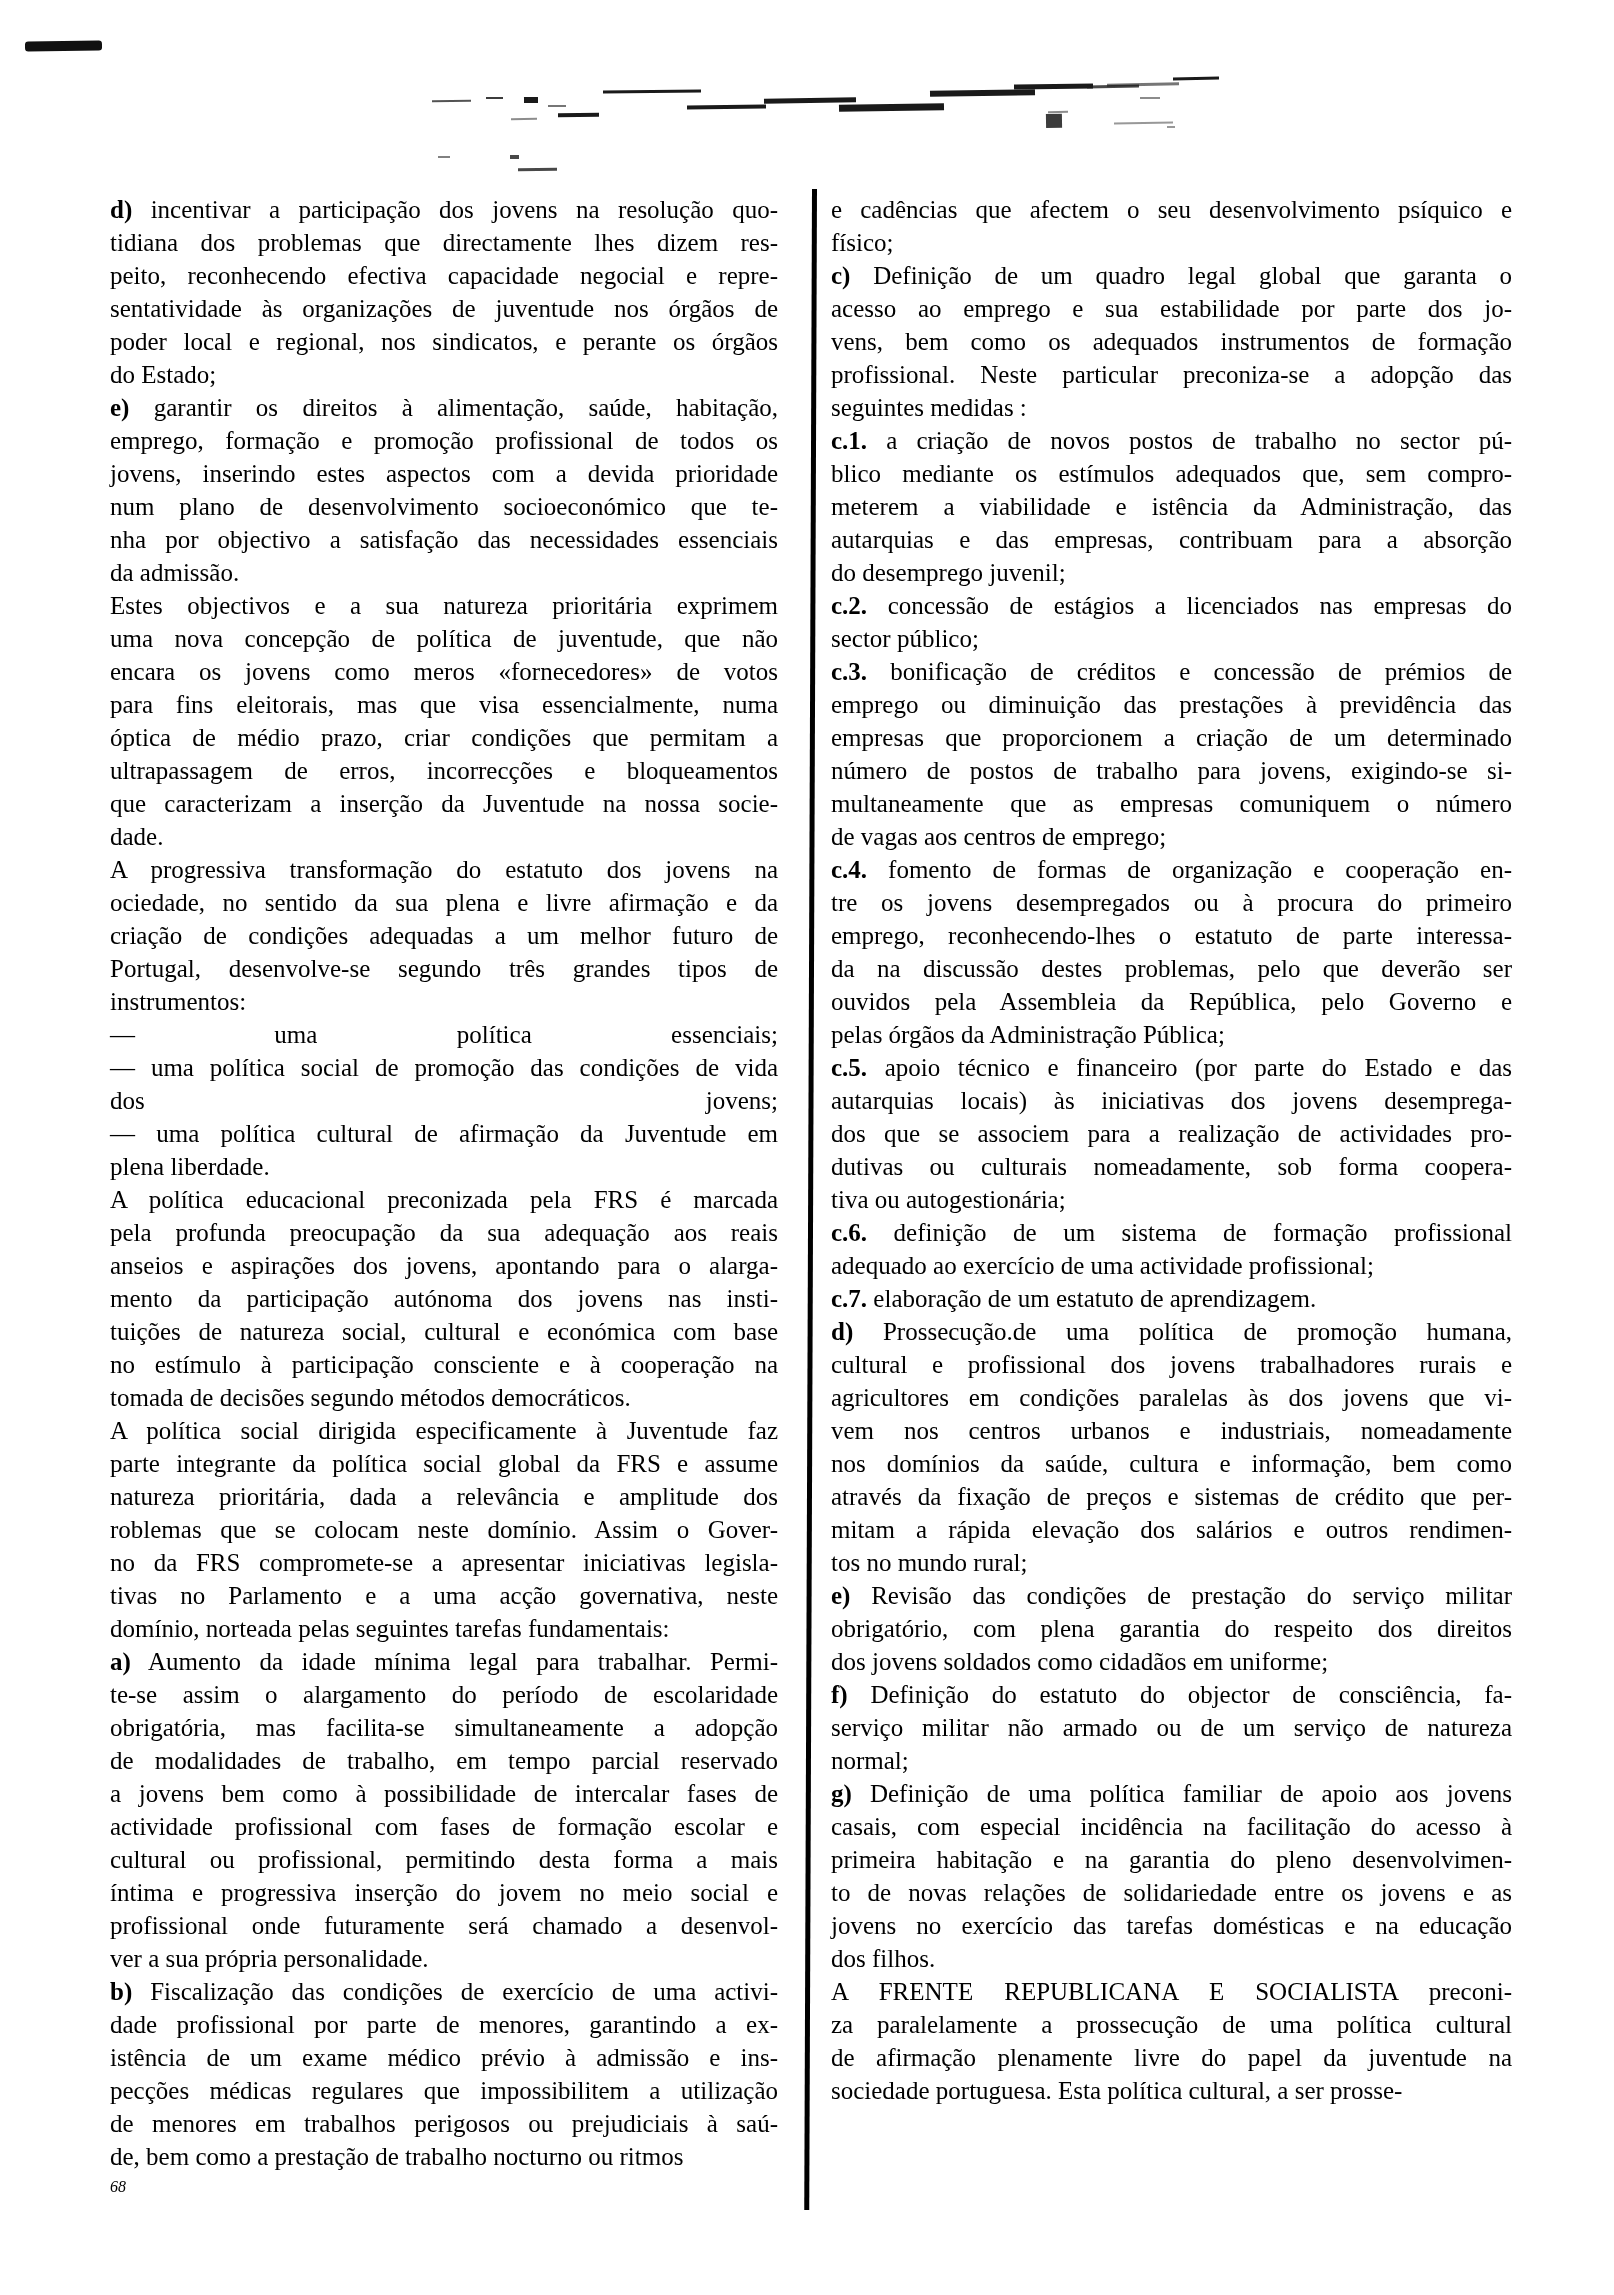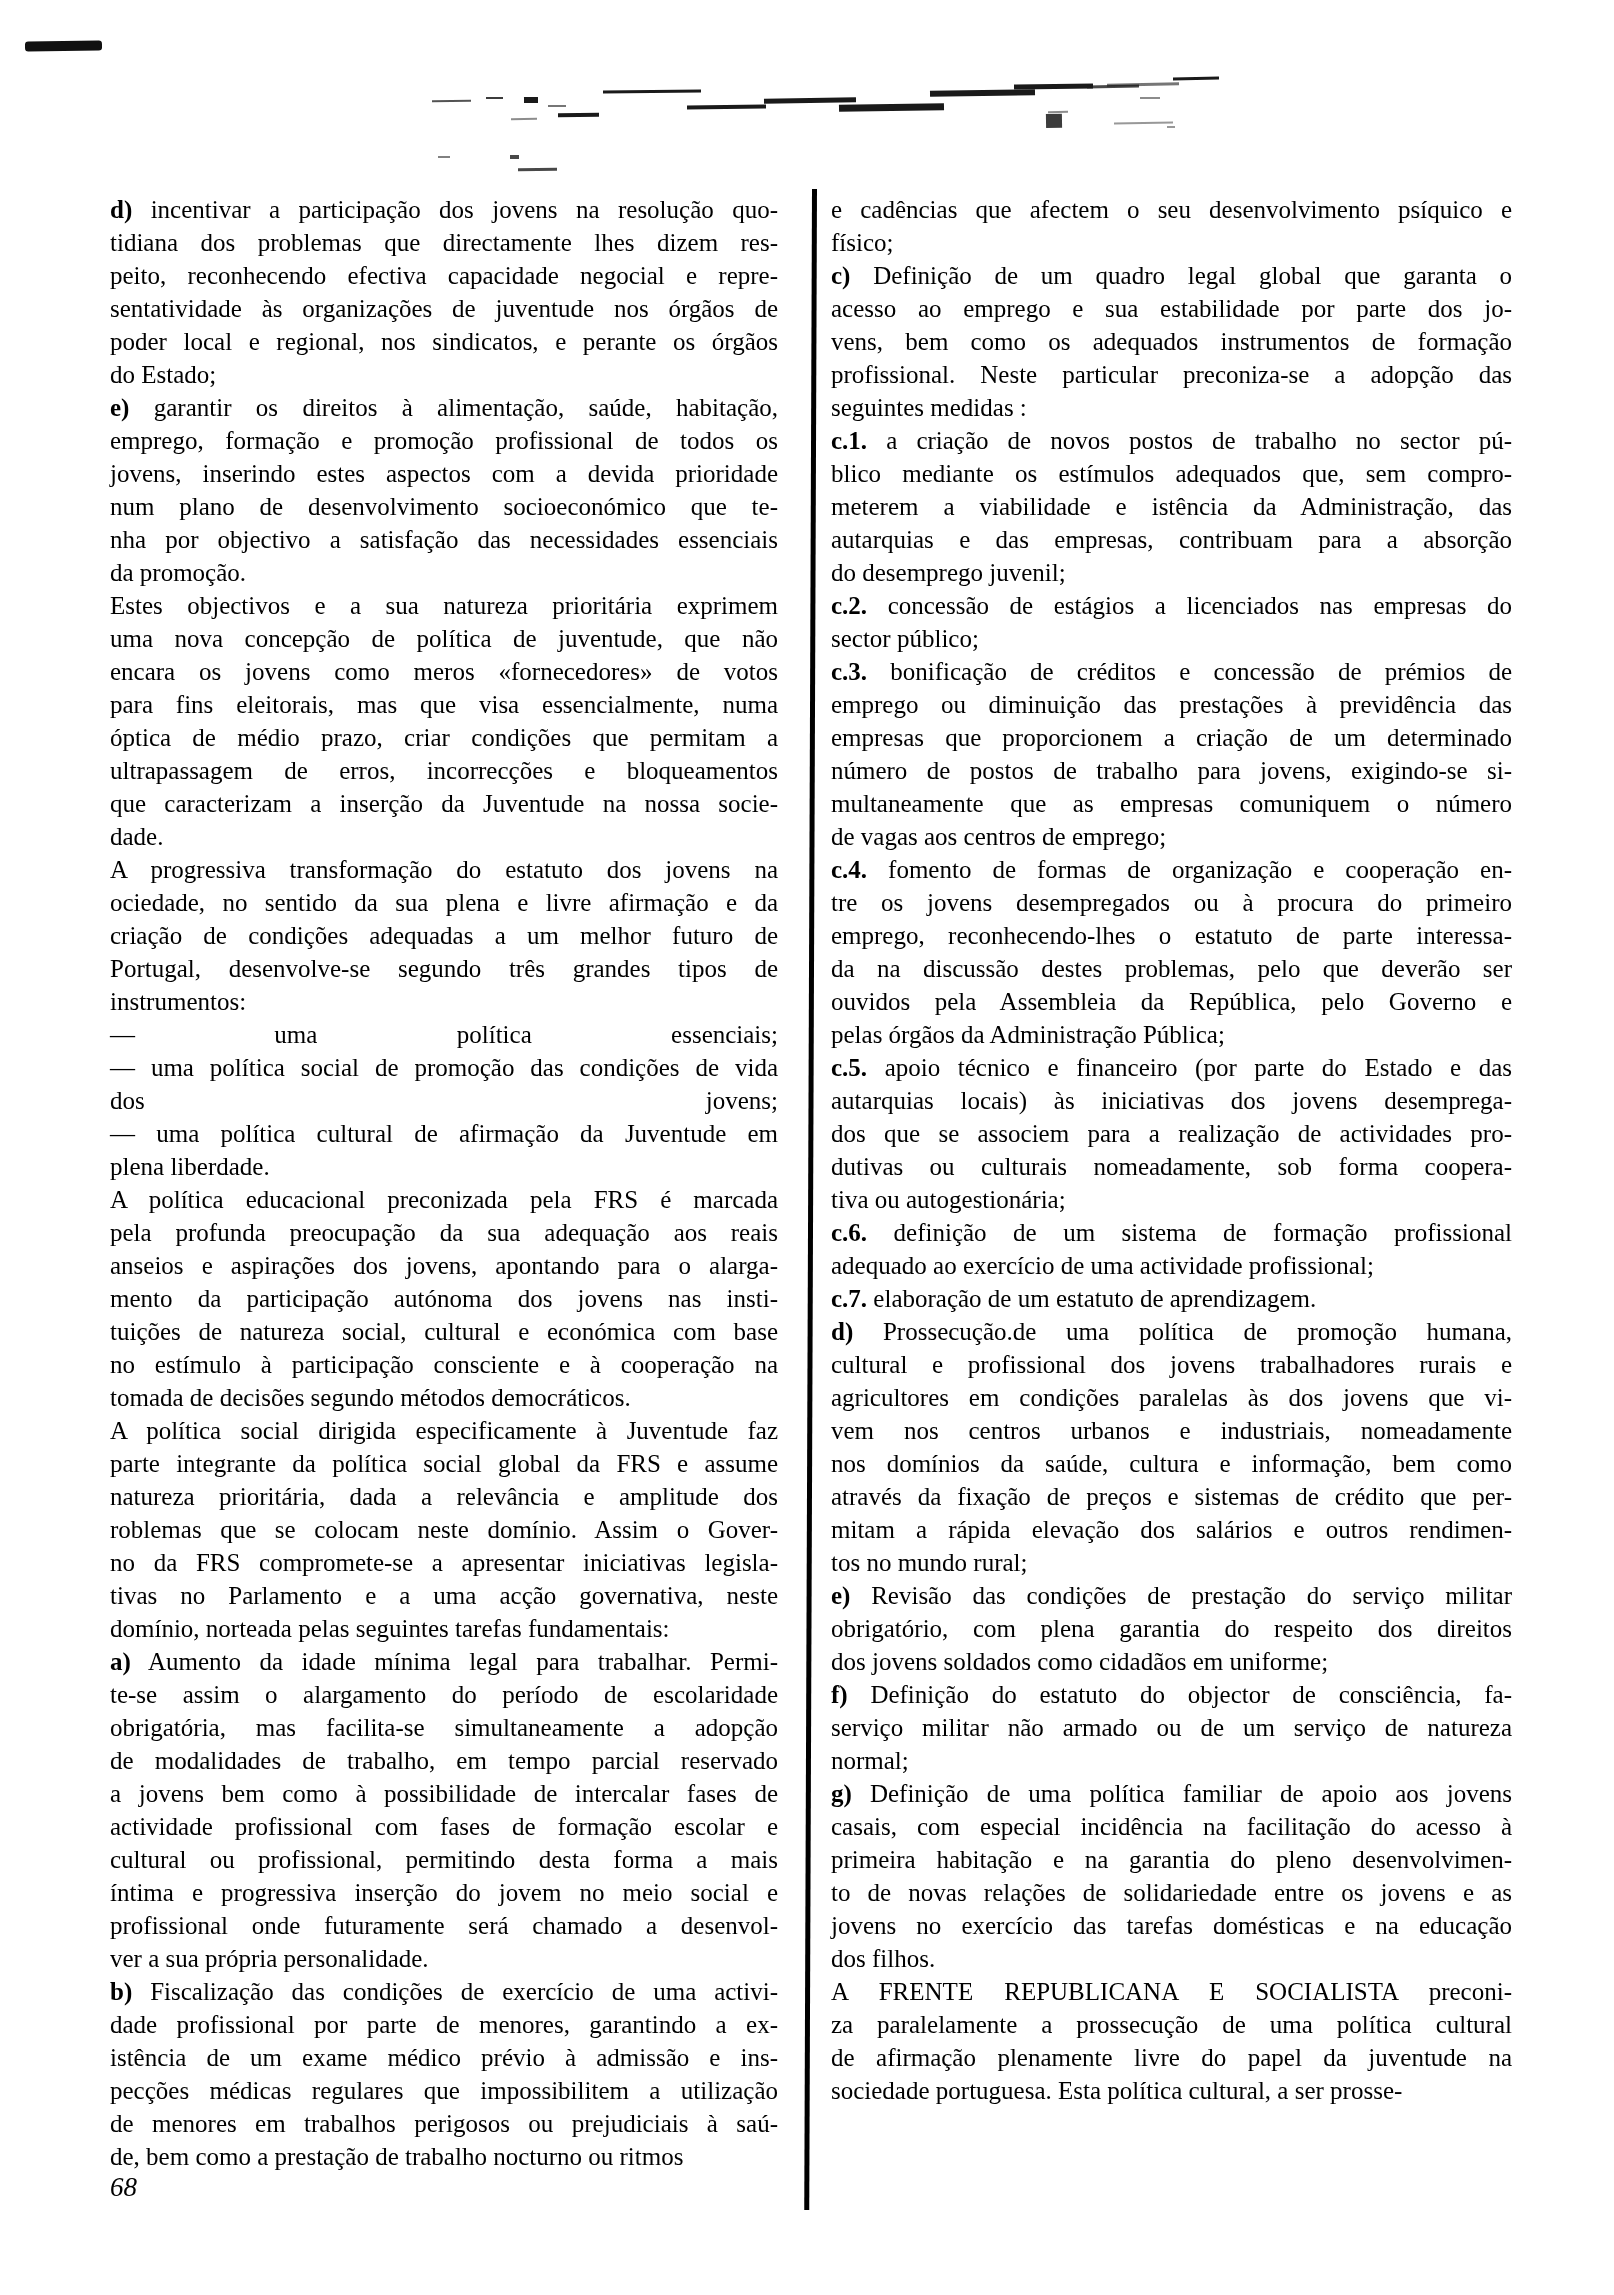--- a/index.html
+++ b/index.html
@@ -124,21 +124,21 @@
     background: #000;
     transform: rotate(0.22deg);
     transform-origin: top center;
   }
 
   
   .folio {
     position: absolute;
     left: 110px;
     top: 2174px;
-    font-size: 27px;
+    font-size: 16px;
     line-height: 26px;
     font-style: italic;
   }
 </style>
 </head>
 <body>
 
 <div class="page">
 
   <div class="scan-artifacts">
@@ -179,21 +179,21 @@
           <span class="jline">sentatividade às organizações de juventude nos órgãos de</span>
           <span class="jline">poder local e regional, nos sindicatos, e perante os órgãos</span>
           <span class="jline last">do Estado;</span>
         </p>
         <p class="lines">
           <span class="jline"><b>e)</b> garantir os direitos à alimentação, saúde, habitação,</span>
           <span class="jline">emprego, formação e promoção profissional de todos os</span>
           <span class="jline">jovens, inserindo estes aspectos com a devida prioridade</span>
           <span class="jline">num plano de desenvolvimento socioeconómico que te-</span>
           <span class="jline">nha por objectivo a satisfação das necessidades essenciais</span>
-          <span class="jline last">da promoção.</span>
+          <span class="jline last">da admissão.</span>
         </p>
         <p class="lines">
           <span class="jline">Estes objectivos e a sua natureza prioritária exprimem</span>
           <span class="jline">uma nova concepção de política de juventude, que não</span>
           <span class="jline">encara os jovens como meros «fornecedores» de votos</span>
           <span class="jline">para fins eleitorais, mas que visa essencialmente, numa</span>
           <span class="jline">óptica de médio prazo, criar condições que permitam a</span>
           <span class="jline">ultrapassagem de erros, incorrecções e bloqueamentos</span>
           <span class="jline">que caracterizam a inserção da Juventude na nossa socie-</span>
           <span class="jline last">dade.</span>

